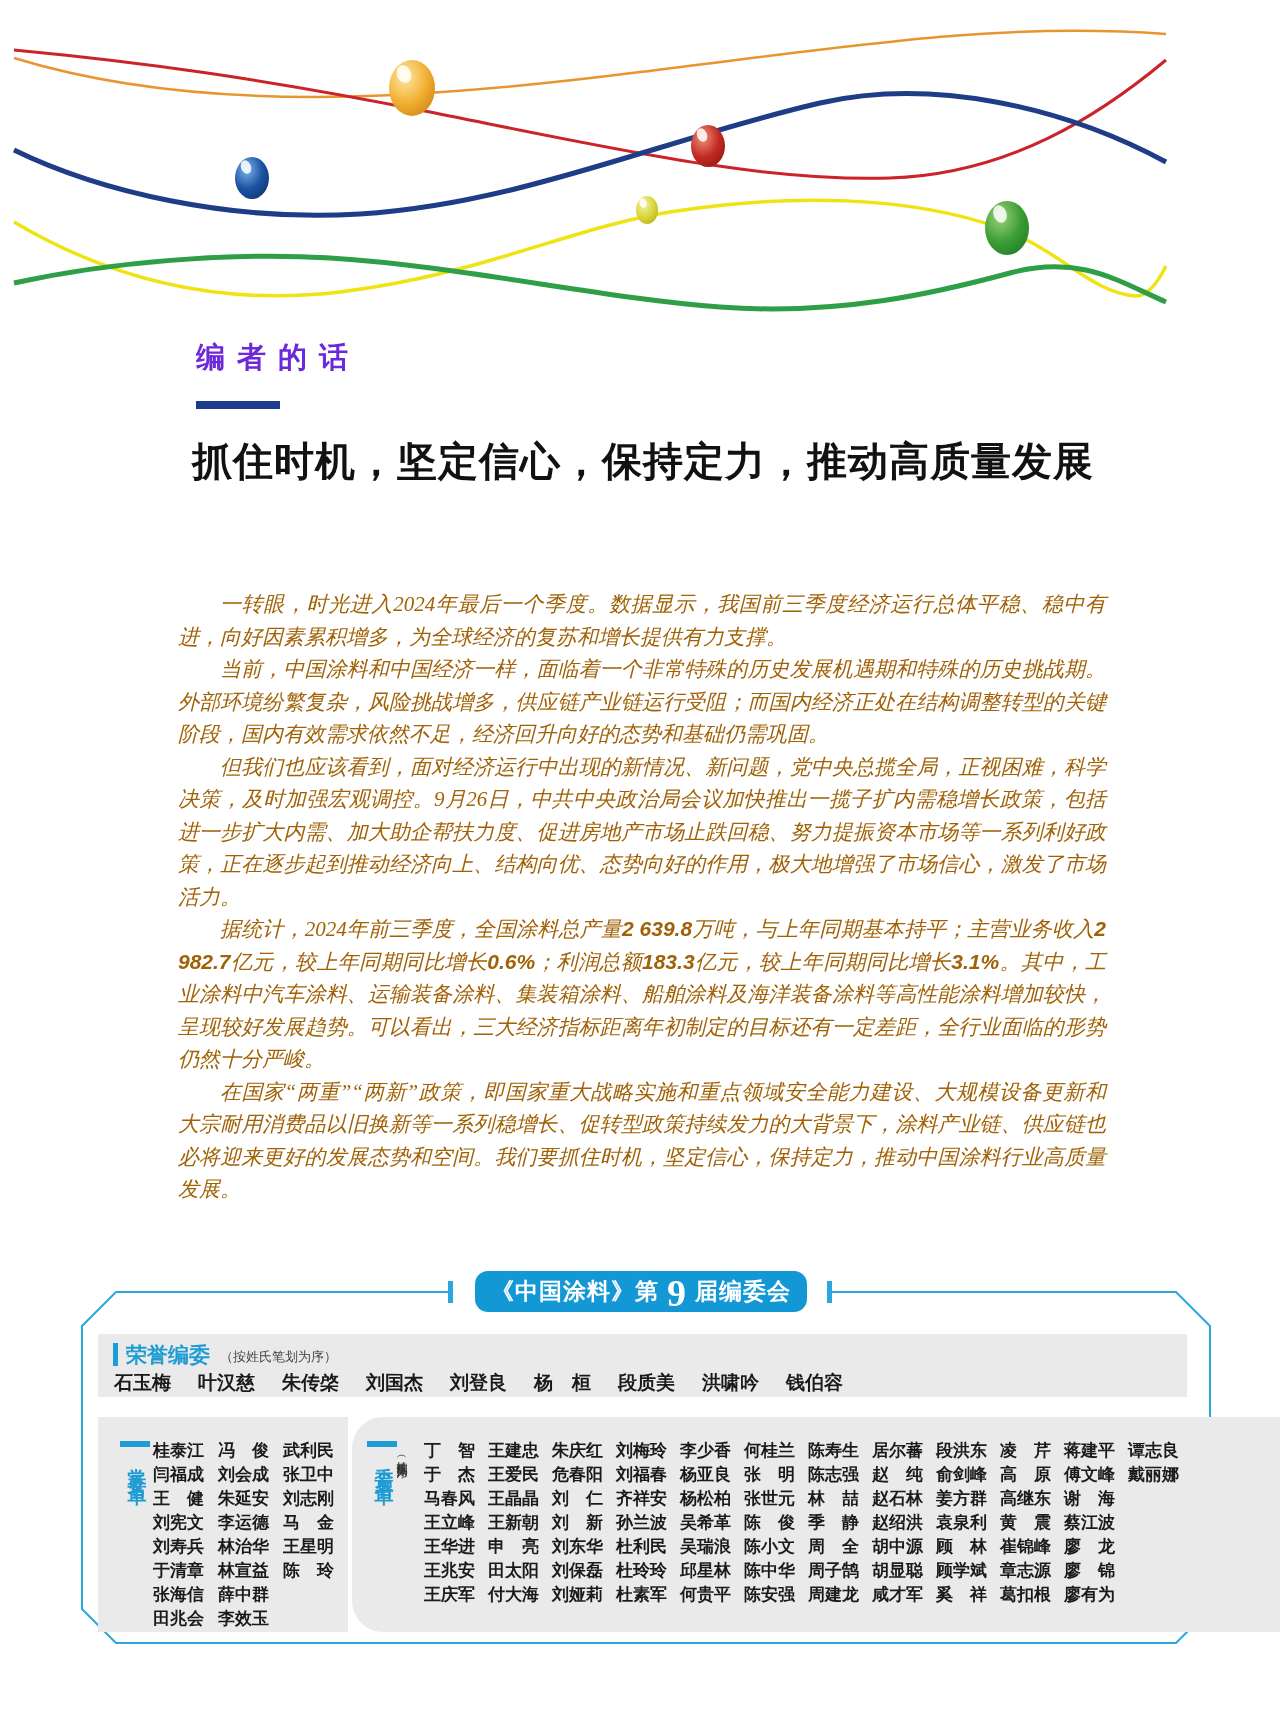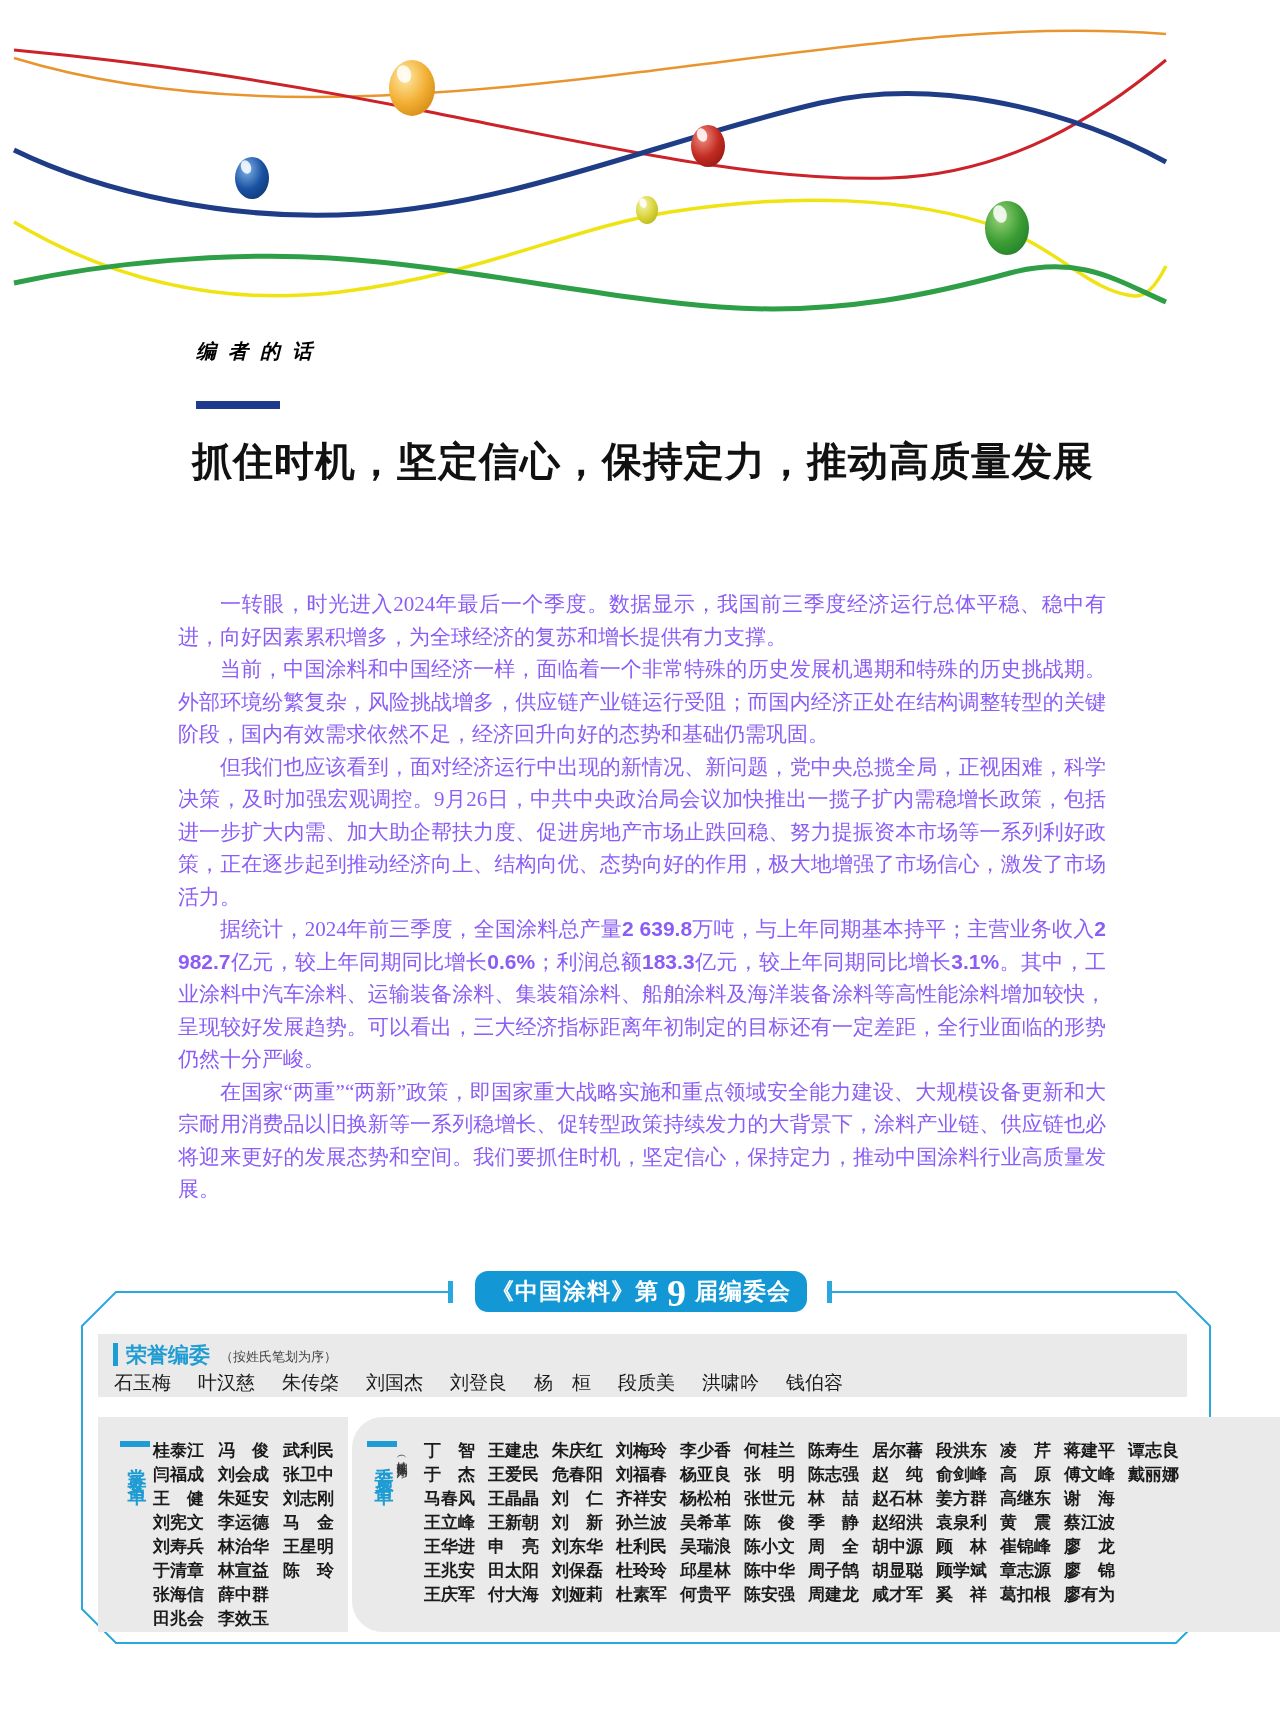--- a/index.html
+++ b/index.html
@@ -6,32 +6,32 @@
   body{
     width:1280px;height:1725px;position:relative;background:#ffffff;
     font-family:"Liberation Serif","DejaVu Serif",serif;color:#1a1a1a;overflow:hidden;
   }
   
   .deco{position:absolute;top:0;left:0;}
   
   .section-label{
     position:absolute;left:196px;top:338px;
     font-family:"Liberation Sans","DejaVu Sans",sans-serif;
-    font-size:20px;font-weight:bold;color:#000000;letter-spacing:12px;font-style:italic;
+    font-size:29px;font-weight:bold;color:#6d28d9;letter-spacing:12px;
   }
   .section-underline{position:absolute;left:196px;top:401px;width:84px;height:8px;background:#1e3a8c;}
   
   .article-title{
     position:absolute;left:192px;top:434px;width:950px;
     font-family:"Liberation Sans","DejaVu Sans",sans-serif;
     font-size:40px;font-weight:bold;color:#111;letter-spacing:1px;white-space:nowrap;
   }
   .article-body{
     position:absolute;left:178px;top:588px;width:928px;
-    font-size:21px;line-height:32.5px;text-align:justify;color:#8b5cf6;
+    font-size:21px;line-height:32.5px;text-align:justify;color:#a16207;font-style:italic;
   }
   .article-body p{margin:0;text-indent:2em;}
   .article-body b.num{font-family:"Liberation Sans","DejaVu Sans",sans-serif;font-weight:bold;}
   
   .frame-svg{position:absolute;left:0;top:1240px;}
   .banner{
     position:absolute;left:475px;top:1271px;width:332px;height:41px;background:#1498d5;
     display:flex;align-items:center;justify-content:center;
     font-family:"Liberation Sans","DejaVu Sans",sans-serif;color:#fff;
     font-size:23px;font-weight:bold;letter-spacing:1px;border-radius:13px;
@@ -46,21 +46,21 @@
   .panel-members{left:352px;top:1417px;width:1009px;height:215px;border-radius:31px;}
   
   .honor-head{position:absolute;left:15px;top:9px;display:flex;align-items:flex-end;}
   .honor-bar{width:5px;height:23px;background:#1f9cd3;margin-right:8px;}
   .honor-label{
     font-family:"Liberation Sans","DejaVu Sans",sans-serif;
     font-size:21px;font-weight:bold;color:#1f9cd3;line-height:23px;
   }
   .honor-note{font-size:13px;color:#444;margin-left:10px;line-height:18px;}
   .honor-names{position:absolute;left:16px;top:36px;display:flex;gap:27px;
-    font-size:19px;font-weight:normal;white-space:pre;}
+    font-size:19px;font-weight:bold;white-space:pre;}
   
   .v-label-wrap{position:absolute;}
   .v-bar{width:30px;height:6px;background:#1f9cd3;margin-bottom:5px;}
   .v-label{
     writing-mode:vertical-rl;text-orientation:upright;
     font-family:"Liberation Sans","DejaVu Sans",sans-serif;
     font-size:19px;font-weight:bold;color:#1f9cd3;letter-spacing:6px;margin-left:4px;
   }
   .v-note{
     position:absolute;writing-mode:vertical-rl;text-orientation:upright;

